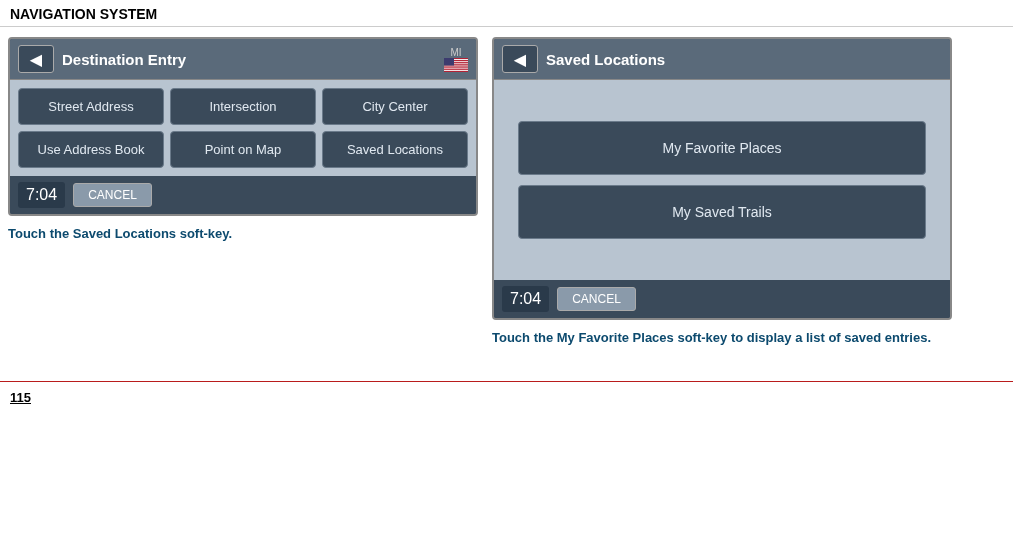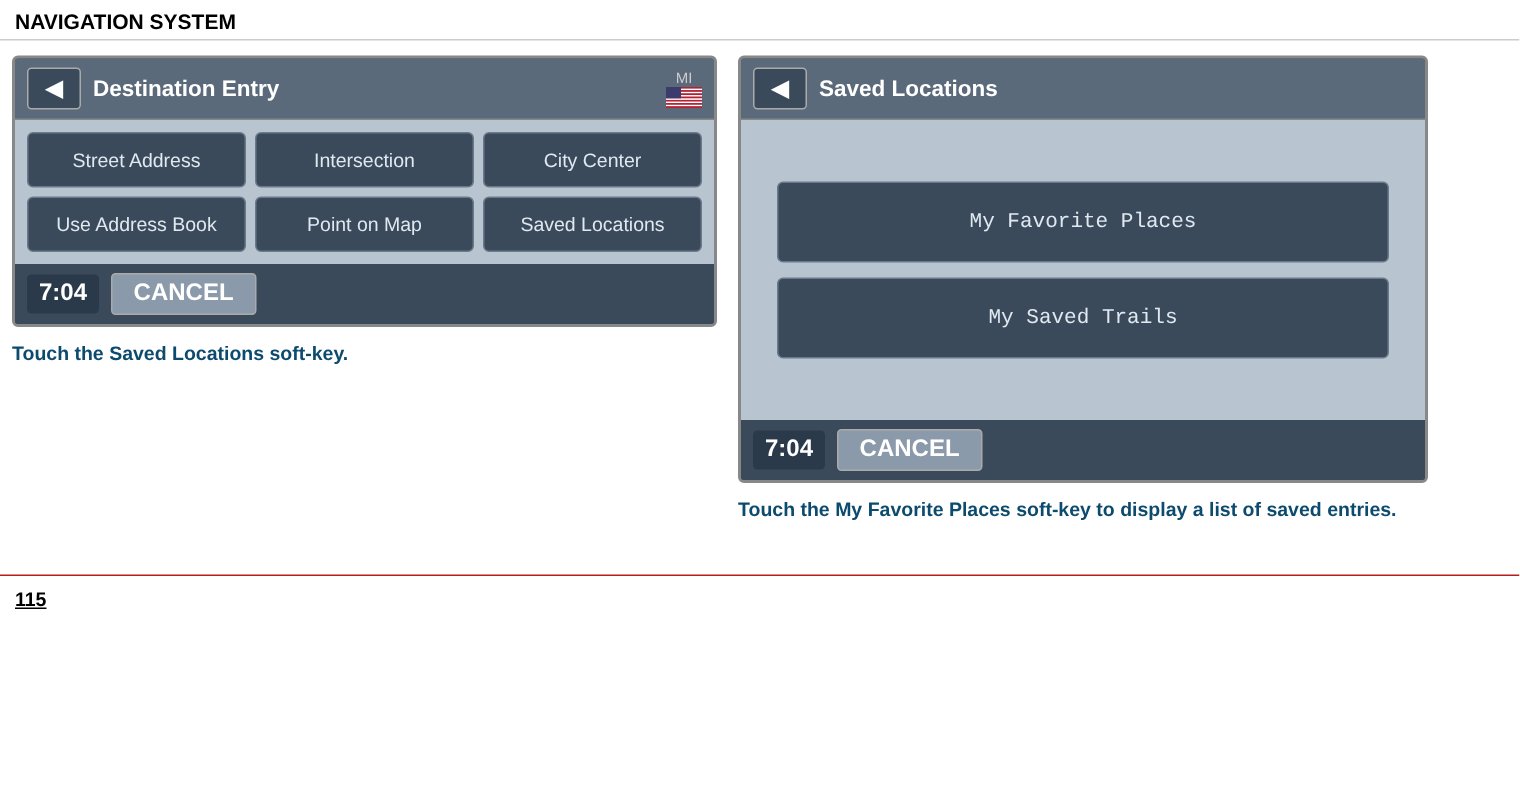--- a/index.html
+++ b/index.html
@@ -97,33 +97,33 @@
       background: #3a4a5a;
       display: flex;
       align-items: center;
       padding: 6px 8px;
       gap: 8px;
     }
 
     .time-display {
       color: #fff;
       font-size: 16px;
-      font-weight: bold;
+      font-weight: normal;
       background: #2a3a4a;
       padding: 4px 8px;
       border-radius: 3px;
     }
 
     .cancel-btn {
       background: #8a9aaa;
       border: 1px solid #aaa;
       border-radius: 3px;
       color: #fff;
-      font-size: 16px;
-      font-weight: bold;
+      font-size: 12px;
+      font-weight: normal;
       padding: 4px 14px;
       cursor: pointer;
     }
 
     
     .saved-screen {
       background: #4a5568;
       border: 2px solid #888;
       border-radius: 4px;
       overflow: hidden;
@@ -132,21 +132,20 @@
     }
 
     .saved-body {
       background: #b8c4d0;
       padding: 12px 24px;
       display: flex;
       flex-direction: column;
       gap: 10px;
       min-height: 200px;
       justify-content: center;
-      font-family: Liberation Mono, monospace;
     }
 
     .saved-btn {
       background: #3a4a5a;
       border: 1px solid #6a7a8a;
       border-radius: 4px;
       color: #e0e8f0;
       text-align: center;
       padding: 18px 6px;
       font-size: 14px;

